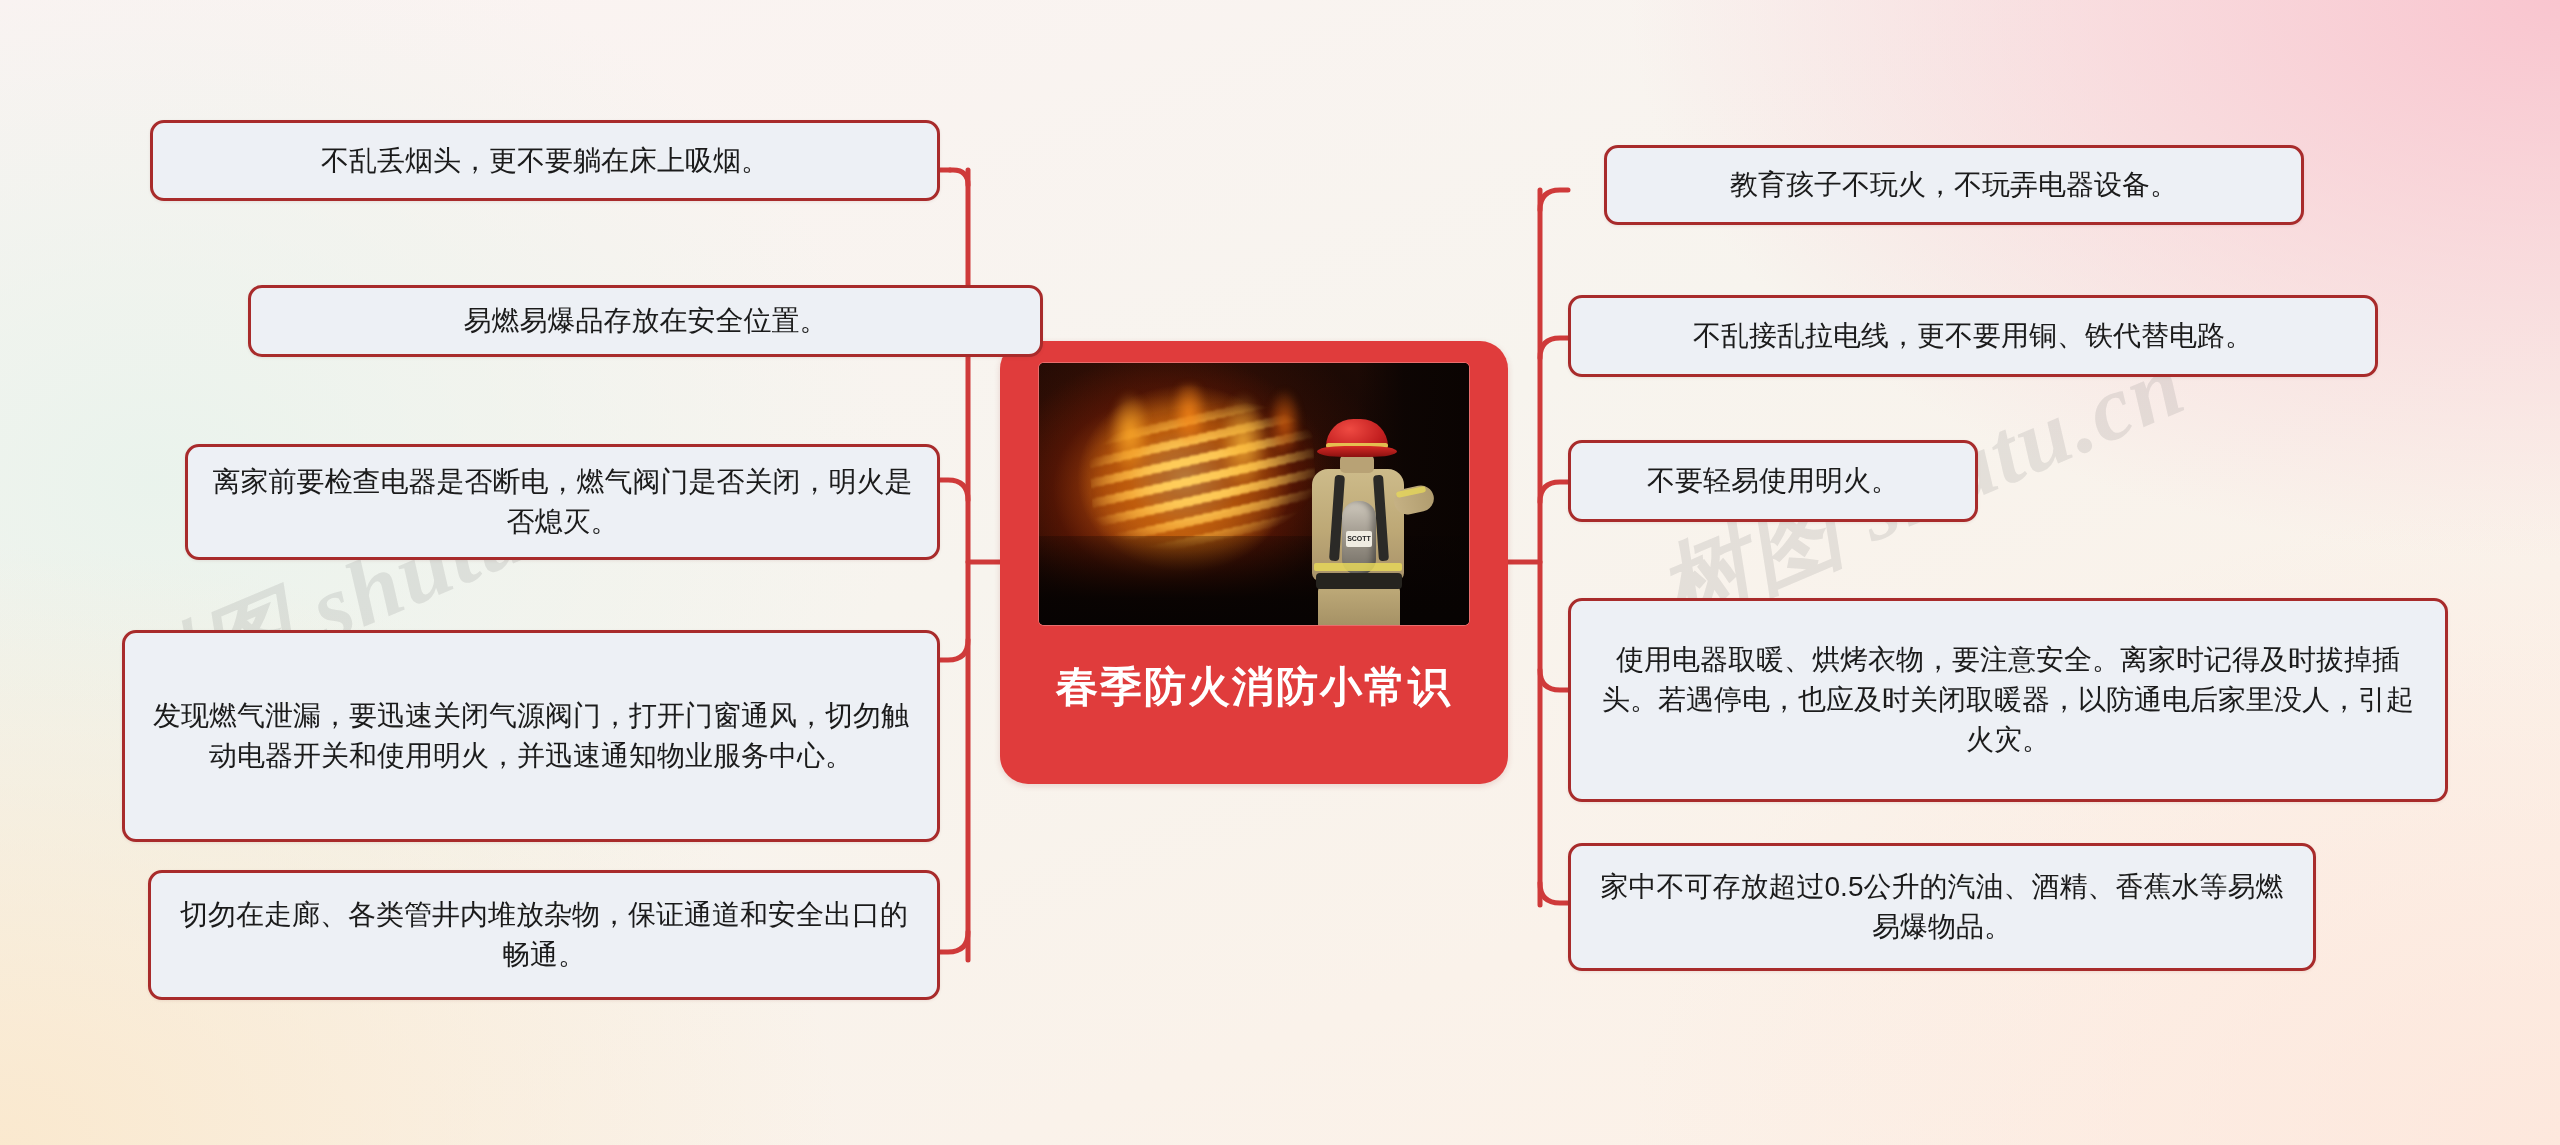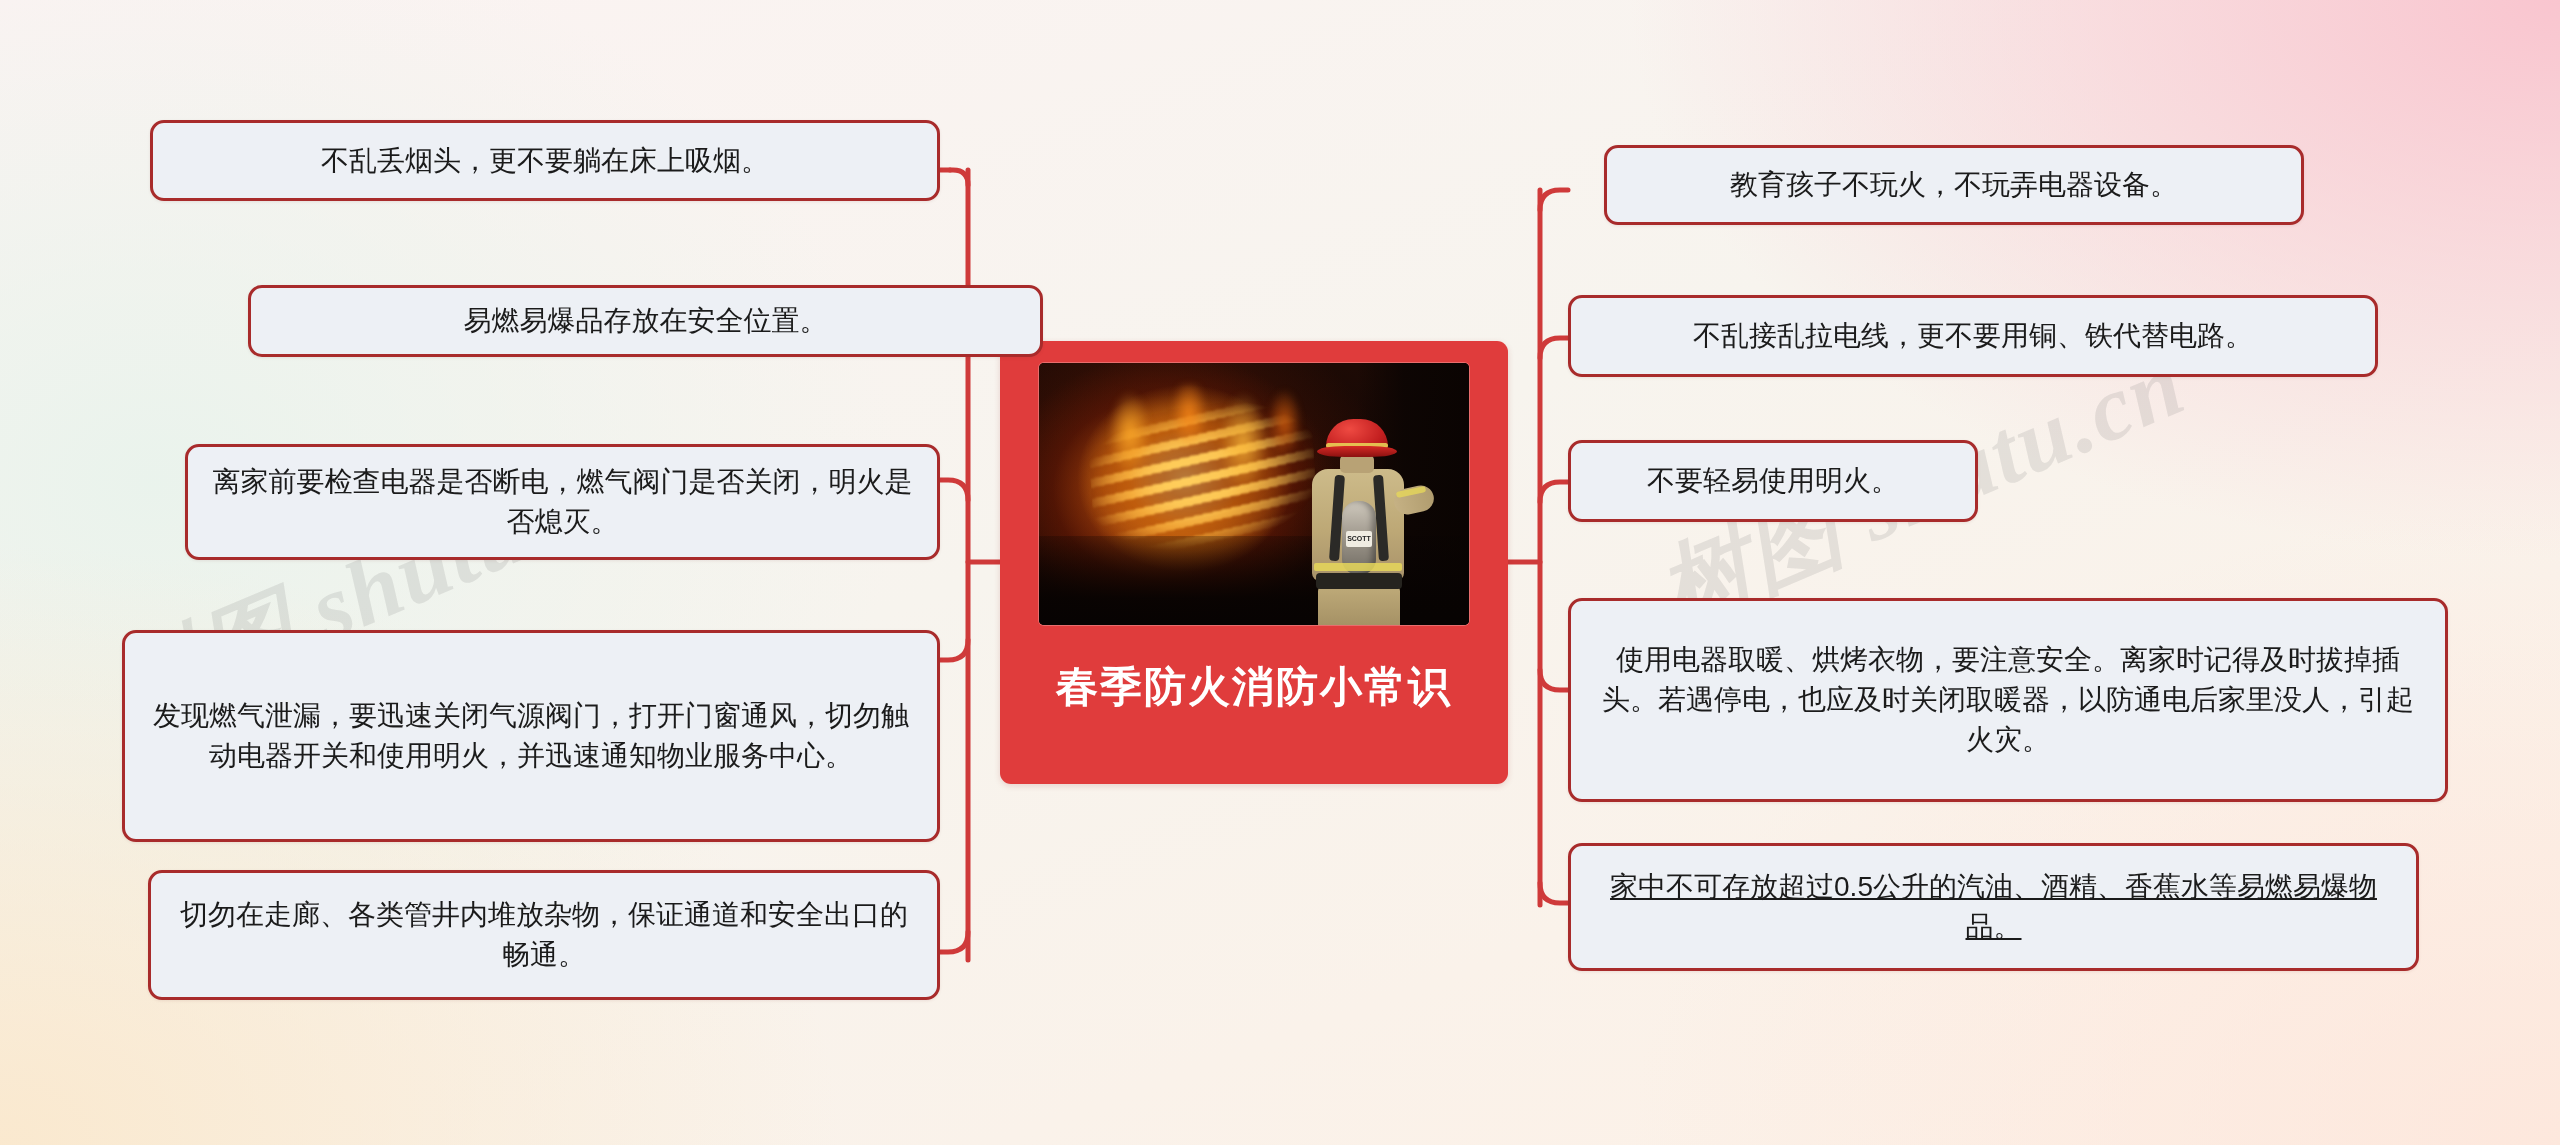--- a/index.html
+++ b/index.html
@@ -53,21 +53,21 @@
   }
 
   
   #central-node {
     position: absolute;
     left: 1000px;
     top: 341px;
     width: 508px;
     height: 443px;
     background: #e03c3c;
-    border-radius: 11px;
+    border-radius: 28px;
     box-sizing: border-box;
     padding: 22px 24px 0 24px;
     display: flex;
     flex-direction: column;
     align-items: center;
     box-shadow: 0 2px 6px rgba(150,40,40,0.16);
   }
   #central-image-frame {
     width: 430px;
     height: 262px;
@@ -323,17 +323,17 @@
   </div>
 
   <div class="node" style="left:1568px; top:440px; width:410px; height:82px;">
     <span class="node-text">不要轻易使用明火。</span>
   </div>
 
   <div class="node" style="left:1568px; top:598px; width:880px; height:204px;">
     <span class="node-text">使用电器取暖、烘烤衣物，要注意安全。离家时记得及时拔掉插头。若遇停电，也应及时关闭取暖器，以防通电后家里没人，引起火灾。</span>
   </div>
 
-  <div class="node" style="left:1568px; top:843px; width:851px; height:128px;text-decoration:underline;">
+  <div class="node" style="left:1568px; top:843px; width:748px; height:128px;">
     <span class="node-text">家中不可存放超过0.5公升的汽油、酒精、香蕉水等易燃易爆物品。</span>
   </div>
 
 </div>
 
 </body></html>

